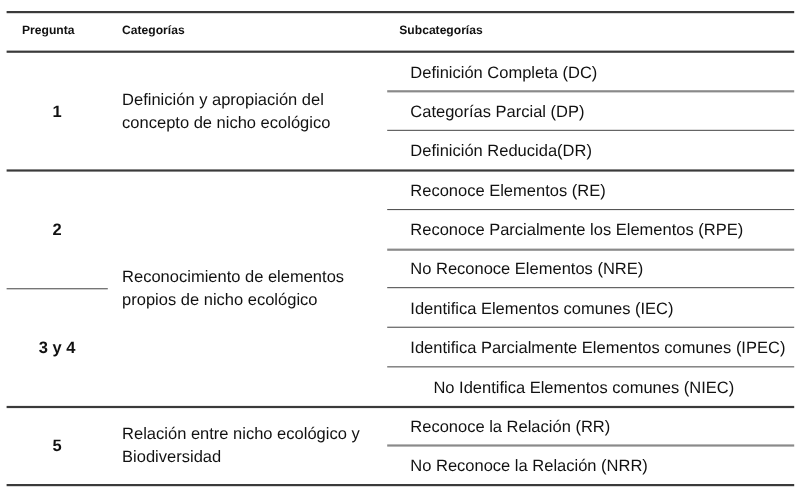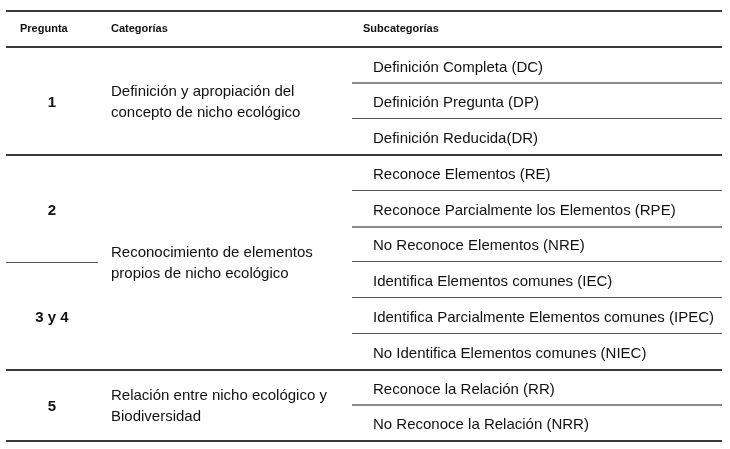--- a/index.html
+++ b/index.html
@@ -27,21 +27,21 @@
   <div class="cell hdr" style="top:18px; left:111px;">Categorías</div>
   <div class="cell hdr" style="top:18px; left:363px;">Subcategorías</div>
 
   <div class="cell q" style="top:91px;">1</div>
   <div class="cell cat" style="top:80px;">
     <div>Definición y apropiación del</div>
     <div>concepto de nicho ecológico</div>
   </div>
   <div class="cell sub" style="top:56px;">Definición Completa (DC)</div>
   <div class="hline gray" style="top:82px; left:352px; width:370px;"></div>
-  <div class="cell sub" style="top:91px;">Definición Pregunta (DP)</div>
+  <div class="cell sub" style="top:91px;">Categorías Parcial (DP)</div>
   <div class="hline thin" style="top:118px; left:352px; width:370px;"></div>
   <div class="cell sub" style="top:127px;">Definición Reducida(DR)</div>
   <div class="hline thick" style="top:154px; left:6px; width:716px;"></div>
 
   <div class="cell q" style="top:199px;">2</div>
   <div class="cell cat" style="top:241px;">
     <div>Reconocimiento de elementos</div>
     <div>propios de nicho ecológico</div>
   </div>
   <div class="cell sub" style="top:163px;">Reconoce Elementos (RE)</div>
@@ -50,21 +50,21 @@
   <div class="hline gray" style="top:226px; left:352px; width:370px;"></div>
   <div class="cell sub" style="top:234px;">No Reconoce Elementos (NRE)</div>
   <div class="hline thin" style="top:261px; left:352px; width:370px;"></div>
   <div class="hline thin" style="top:262px; left:6px; width:92px;"></div>
 
   <div class="cell q" style="top:306px;">3 y 4</div>
   <div class="cell sub" style="top:270px;">Identifica Elementos comunes (IEC)</div>
   <div class="hline thin" style="top:297px; left:352px; width:370px;"></div>
   <div class="cell sub" style="top:306px;">Identifica Parcialmente Elementos comunes (IPEC)</div>
   <div class="hline thin" style="top:333px; left:352px; width:370px;"></div>
-  <div class="cell sub" style="top:342px;">No Identifica Elementos comunes (NIEC)</div>
+  <div class="cell sub" style="top:342px;margin-left:21px;">No Identifica Elementos comunes (NIEC)</div>
   <div class="hline thick" style="top:369px; left:6px; width:716px;"></div>
 
   <div class="cell q" style="top:395px;">5</div>
   <div class="cell cat" style="top:384px;">
     <div>Relación entre nicho ecológico y</div>
     <div>Biodiversidad</div>
   </div>
   <div class="cell sub" style="top:378px;">Reconoce la Relación (RR)</div>
   <div class="hline gray" style="top:404px; left:352px; width:370px;"></div>
   <div class="cell sub" style="top:413px;">No Reconoce la Relación (NRR)</div>

